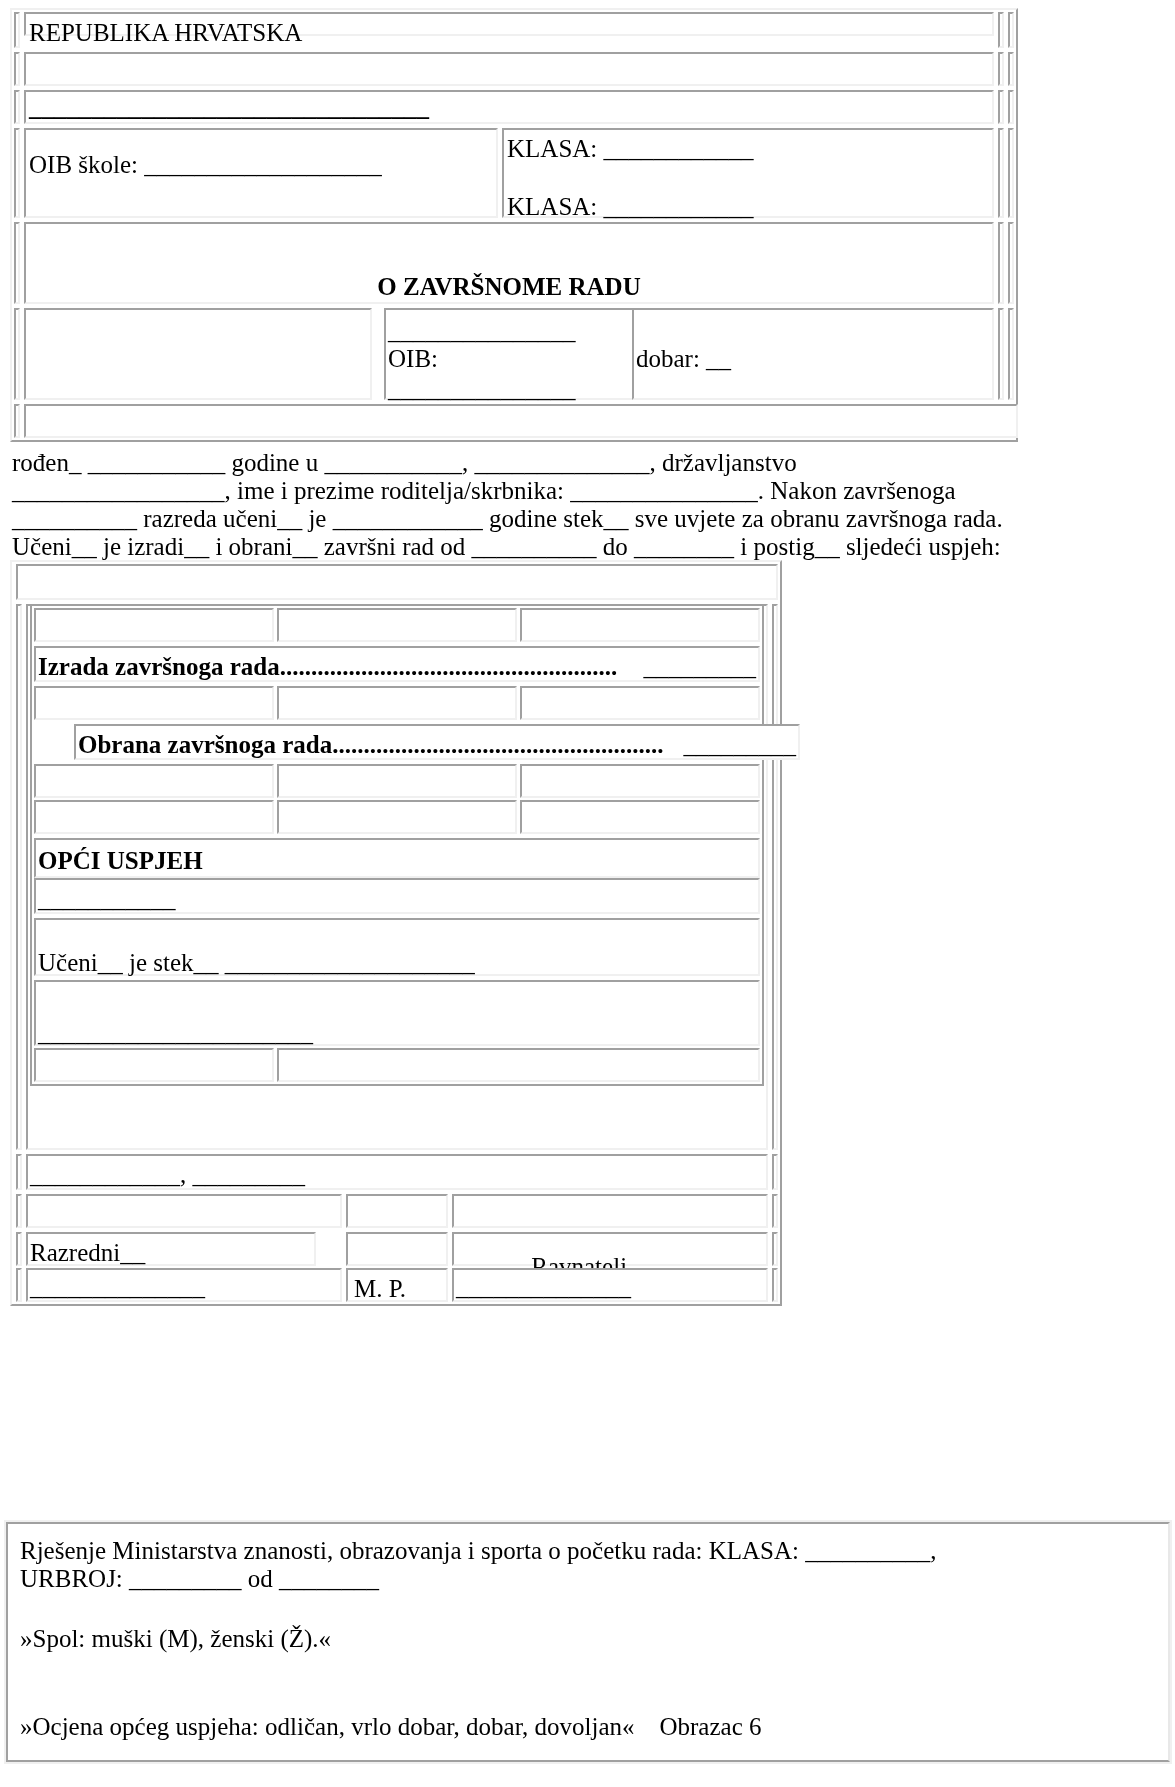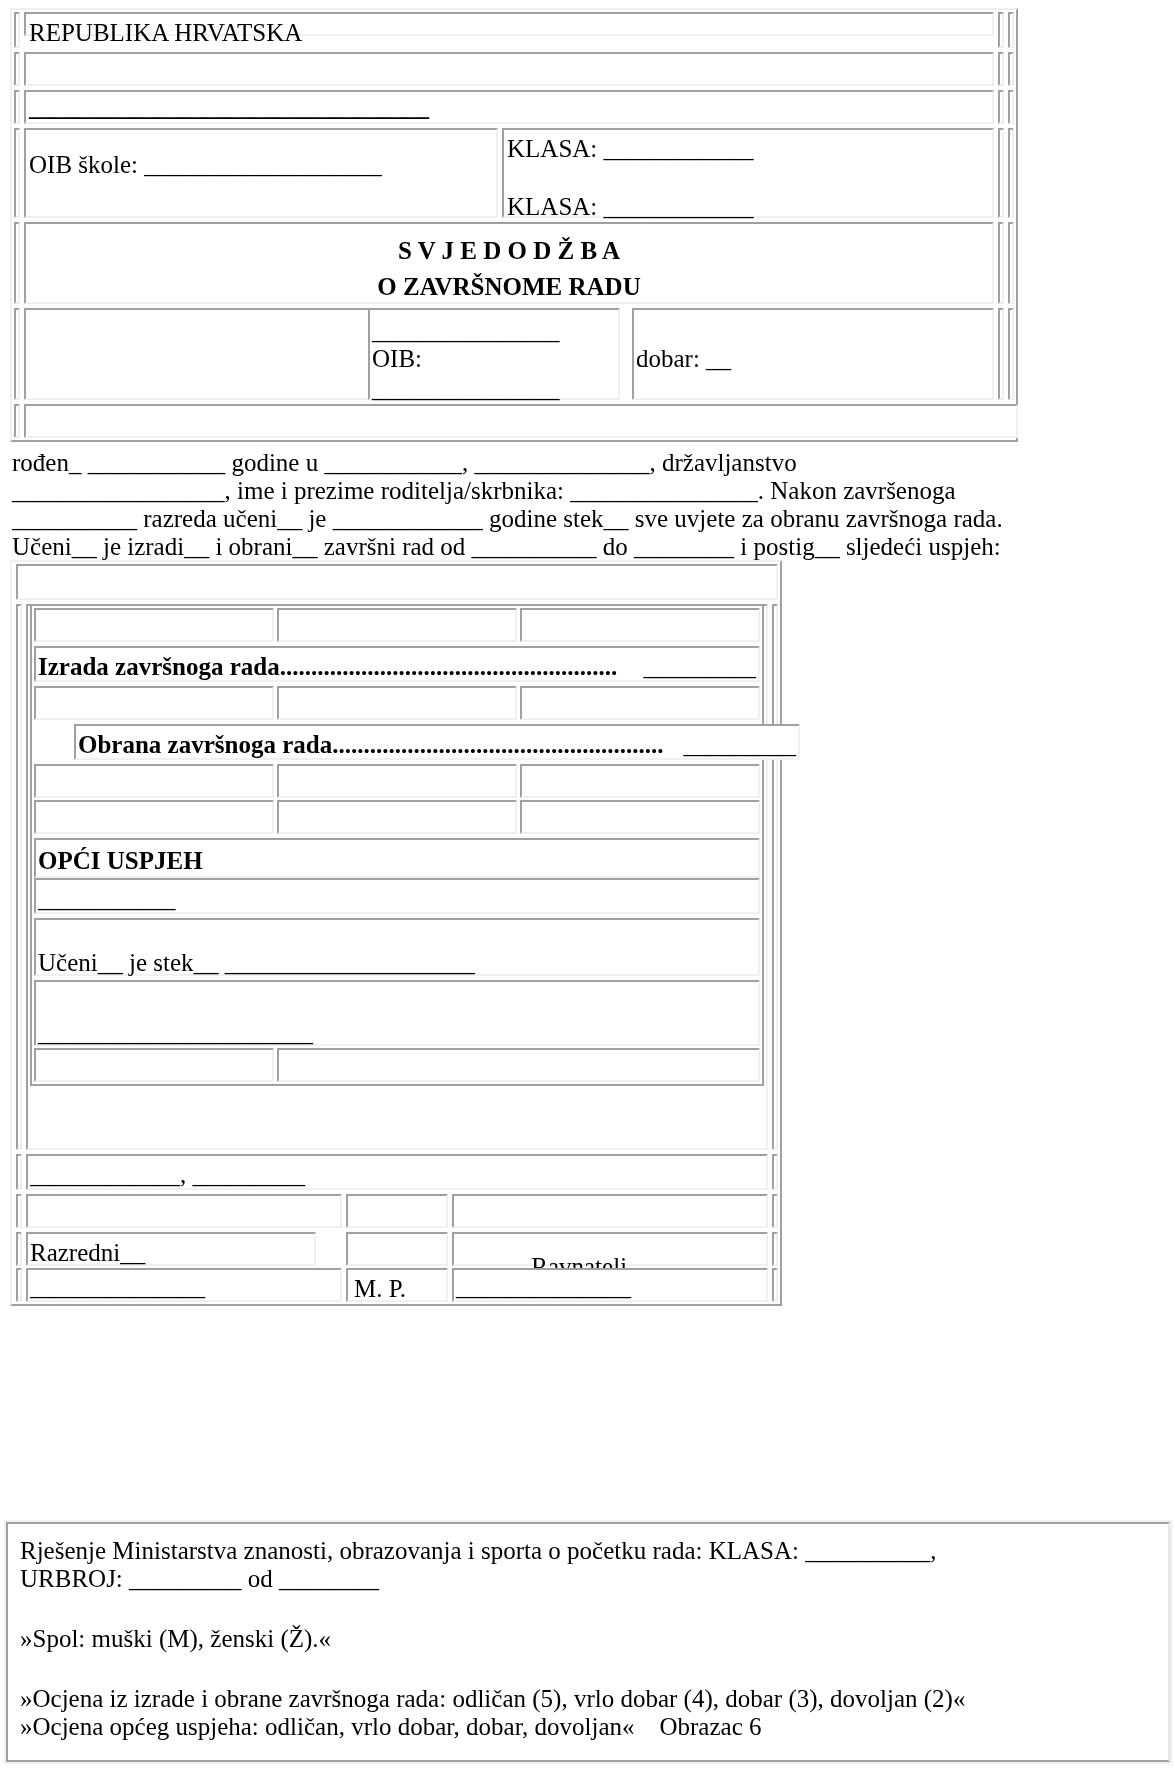--- a/index.html
+++ b/index.html
@@ -53,29 +53,28 @@
 </div>
 <div class="abs cell" style="left:502px;top:128px;width:492px;height:90px;">
   <span class="txt" style="left:3px;top:6px;">KLASA: ____________</span>
   <span class="txt" style="left:3px;top:64px;">KLASA: ____________</span>
 </div>
 <div class="abs cell" style="left:14px;top:128px;width:6px;height:90px;"></div>
 <div class="abs cell" style="left:998px;top:128px;width:6px;height:90px;"></div>
 <div class="abs cell" style="left:1008px;top:128px;width:6px;height:90px;"></div>
 
 <div class="abs cell" style="left:24px;top:222px;width:970px;height:82px;">
-  <div class="bold" style="position:absolute;left:0;right:0;top:14px;text-align:center;line-height:1;">S V J E D O D Ž B A</div>
   <div class="bold" style="position:absolute;left:0;right:0;top:50px;text-align:center;line-height:1;">O ZAVRŠNOME RADU</div>
 </div>
 <div class="abs cell" style="left:14px;top:222px;width:6px;height:82px;"></div>
 <div class="abs cell" style="left:998px;top:222px;width:6px;height:82px;"></div>
 <div class="abs cell" style="left:1008px;top:222px;width:6px;height:82px;"></div>
 
 <div class="abs cell" style="left:24px;top:308px;width:348px;height:92px;"></div>
-<div class="abs cell" style="left:368px;top:308px;width:252px;height:92px;">
+<div class="abs cell" style="left:384px;top:308px;width:252px;height:92px;">
   <span class="txt" style="left:2px;top:8px;">_______________</span>
   <span class="txt" style="left:2px;top:36px;">OIB:</span>
   <span class="txt" style="left:2px;top:66px;">_______________</span>
 </div>
 <div class="abs cell" style="left:632px;top:308px;width:362px;height:92px;">
   <span class="txt" style="left:2px;top:36px;">dobar: __</span>
 </div>
 <div class="abs cell" style="left:14px;top:308px;width:6px;height:92px;"></div>
 <div class="abs cell" style="left:998px;top:308px;width:6px;height:92px;"></div>
 <div class="abs cell" style="left:1008px;top:308px;width:6px;height:92px;"></div>
@@ -171,15 +170,14 @@
 </div>
 <div class="abs cell" style="left:452px;top:1268px;width:316px;height:34px;">
   <span class="txt" style="left:2px;top:4px;">______________</span>
 </div>
 <div class="abs cell" style="left:772px;top:1268px;width:6px;height:34px;"></div>
 
 <div class="abs" style="left:6px;top:1522px;width:1164px;height:240px;border-top:2px solid #a0a0a0;border-left:2px solid #a0a0a0;border-right:2px solid #e8e8e8;border-bottom:2px solid #a0a0a0;outline:2px solid #f0f0f0;">
   <span class="txt" style="left:12px;top:14px;">Rješenje Ministarstva znanosti, obrazovanja i sporta o početku rada: KLASA: __________,</span>
   <span class="txt" style="left:12px;top:42px;">URBROJ: _________ od ________</span>
   <span class="txt" style="left:12px;top:102px;">»Spol: muški (M), ženski (Ž).«</span>
-  <span class="txt" style="left:12px;top:162px;">»Ocjena iz izrade i obrane završnoga rada: odličan (5), vrlo dobar (4), dobar (3), dovoljan (2)«</span>
   <span class="txt" style="left:12px;top:190px;">»Ocjena općeg uspjeha: odličan, vrlo dobar, dobar, dovoljan«    Obrazac 6</span>
 </div>
 
 </body></html>

